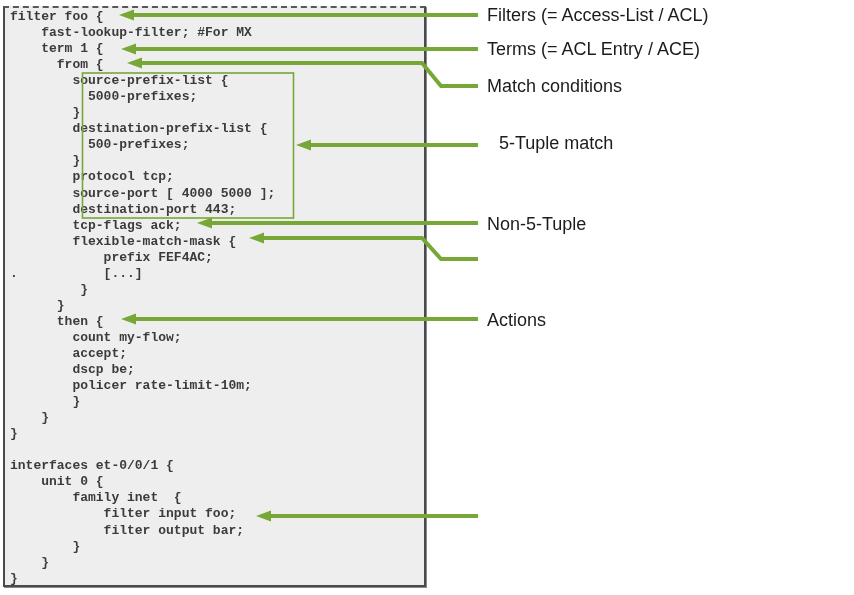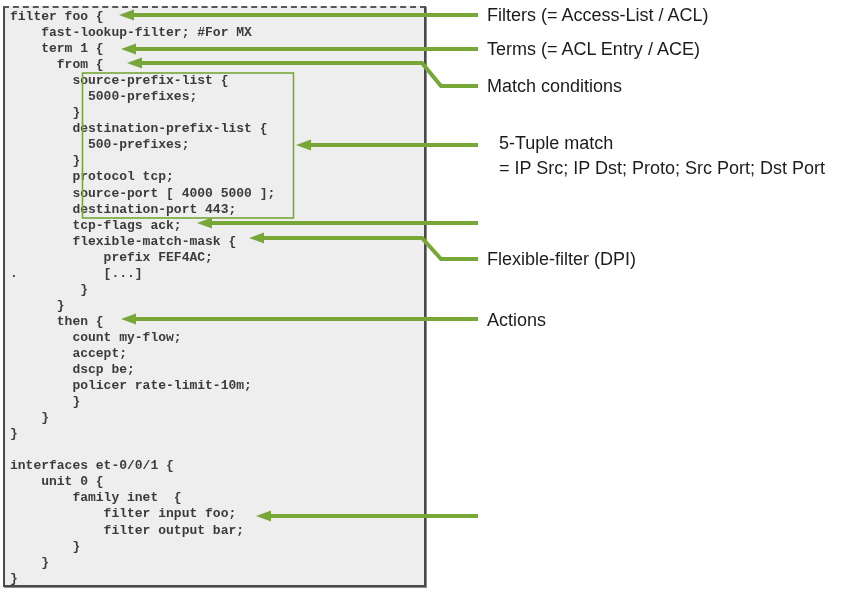--- a/index.html
+++ b/index.html
@@ -142,22 +142,21 @@
   </svg>
 
   <div class="ann-label" style="top:38px;">Terms (= ACL Entry / ACE)</div>
 
   <div class="ann-label" style="top:4px;">Filters (= Access-List / ACL)</div>
 
   <div class="ann-label" style="top:75px;">Match conditions</div>
 
   <div class="ann-label twolines" style="top:131px;margin-left:12px;">
     <div>5-Tuple match</div>
-    <div>= IP Src; IP Dst; Proto; Src Port; Dst Port</div>
   </div>
 
+  <div class="ann-label" style="top:213px;">Non-5-Tuple</div>
 
-  <div class="ann-label" style="top:248px;">Flexible-filter (DPI)</div>
 
   <div class="ann-label" style="top:309px;text-align:center;">Actions</div>
 
 
 </div>
 
 </body></html>

